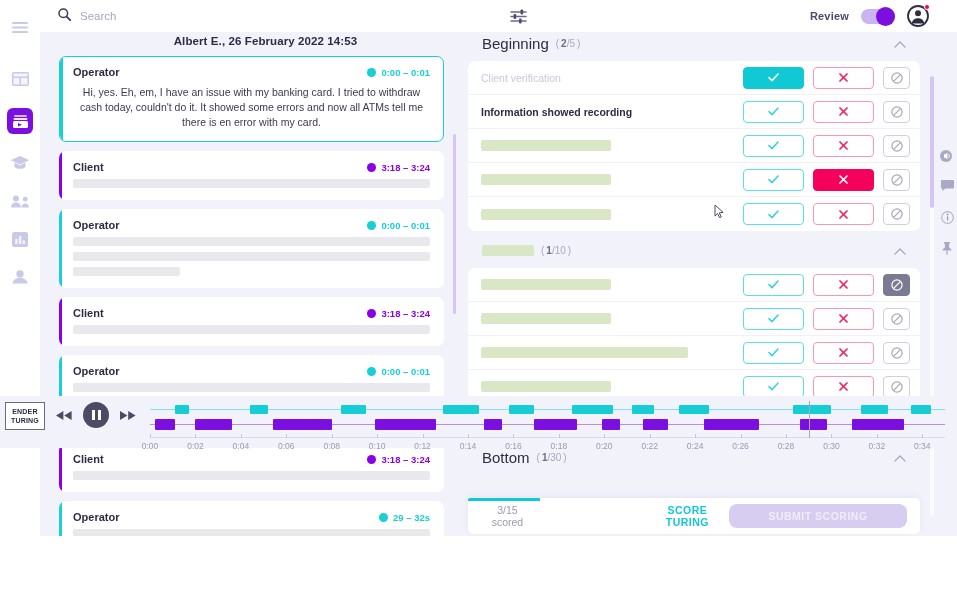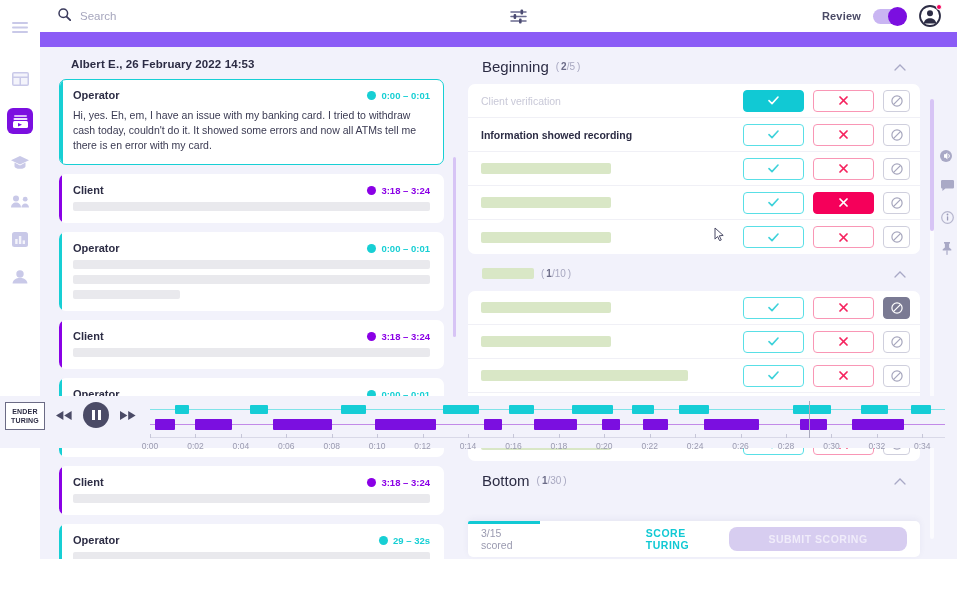--- a/index.html
+++ b/index.html
@@ -30,38 +30,38 @@
     position:absolute; left:40px; top:0; width:917px; height:32px;
     background:#ffffff; display:flex; align-items:center; z-index:5;
   }
   .search-wrap { display:flex; align-items:center; gap:9px; margin-left:18px; width:430px; }
   .search-input {
     border:none; outline:none; font-size:11.5px; color:#2c2c44;
     font-family:"Liberation Sans", sans-serif; background:transparent; width:380px;
   }
   .search-input::placeholder { color:#a6a6bd; }
   .filter-btn { margin-left:22px; cursor:pointer; display:flex; }
-  .topbar-right { margin-left:auto; display:flex; align-items:center; gap:12px; padding-right:16px; }
+  .topbar-right { margin-left:auto; display:flex; align-items:center; gap:12px; padding-right:28px; }
   .review-label { font-size:11px; font-weight:bold; color:#4b4b66; letter-spacing:.2px; }
   .toggle {
     width:34px; height:15px; border-radius:8px; background:#c9b5f2; position:relative; cursor:pointer;
   }
   .toggle .knob {
     position:absolute; right:0; top:-2px; width:19px; height:19px; border-radius:50%;
     background:#7b0fe0;
   }
   .avatar-btn { position:relative; cursor:pointer; width:22px; height:22px; }
   .avatar-dot {
     position:absolute; right:-1px; top:-1px; width:6px; height:6px;
     border-radius:50%; background:#f5005a; border:1px solid #fff;
   }
   .topbar-underline { position:absolute; left:58px; top:31px; width:884px; height:1px; background:#e6e6f2; }
 
   
-  .main { position:absolute; left:40px; top:47px; width:917px; height:512px; background:#f2f2fb; }
+  .main { position:absolute; left:40px; top:24px; width:917px; height:512px; background:#f2f2fb;text-align:center; }
 
   
   .tr-col { position:absolute; left:0; top:0; width:420px; height:512px; overflow:hidden; }
   .tr-head {
     font-size:11.5px; font-weight:bold; color:#2c2c44; padding:11px 0 9px 31px; letter-spacing:.1px;
   }
   .tr-list { padding-left:19px; padding-right:16px; }
   .msg {
     position:relative; background:#ffffff; border-radius:7px; margin-bottom:9px;
     padding:10px 14px 12px 14px; overflow:hidden;

